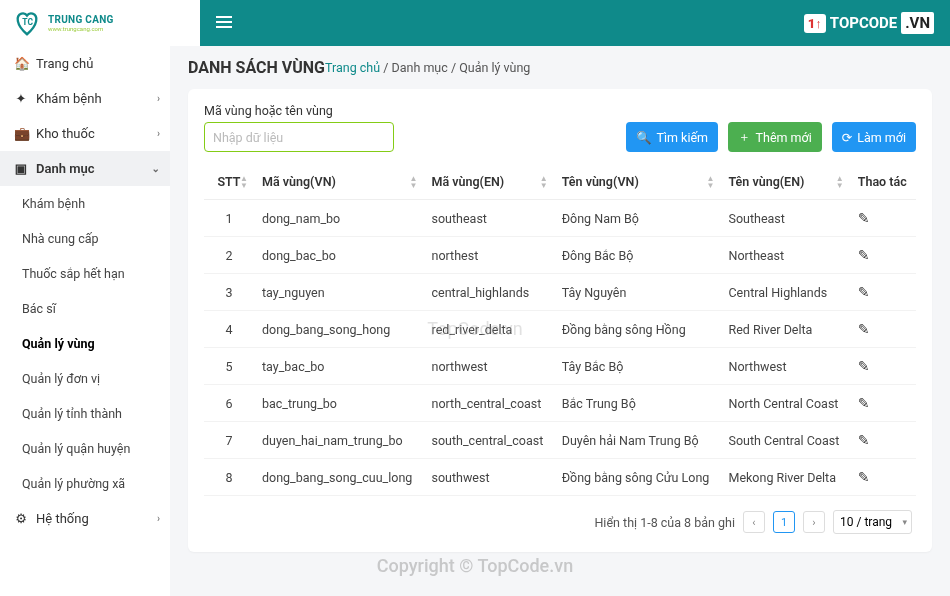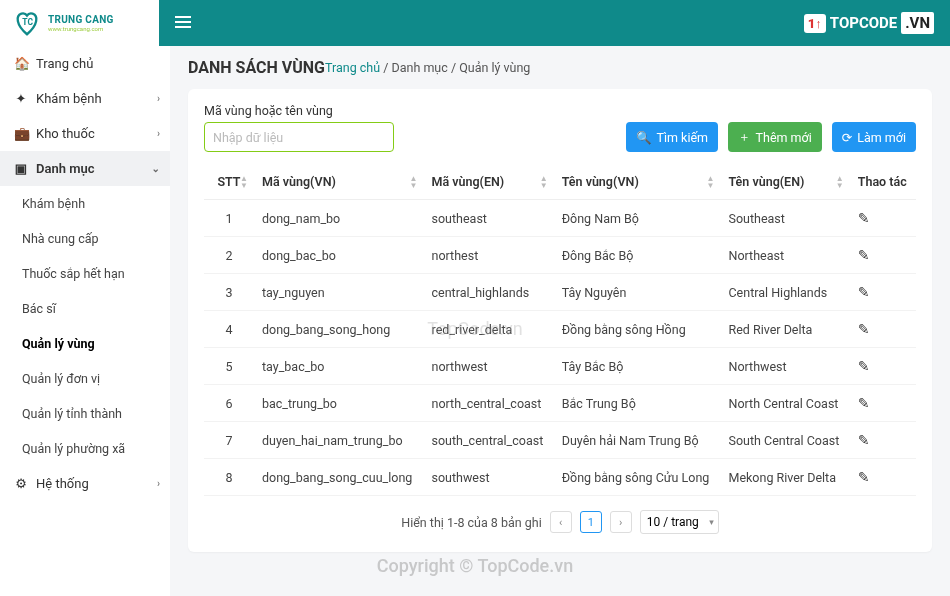--- a/index.html
+++ b/index.html
@@ -1,18 +1,18 @@
 <!DOCTYPE html>
 <html><head>
 <meta charset="utf-8">
 <style>
 * { margin: 0; padding: 0; box-sizing: border-box; font-family: -apple-system, BlinkMacSystemFont, "Segoe UI", Roboto, sans-serif; }
 body { background: #f5f6f8; font-size: 13px; color: #333; }
 .topbar { height: 46px; background: #0f8a8a; display: flex; align-items: center; justify-content: space-between; }
-.logo-area { width: 159px; background: #fff; height: 46px; display: flex; align-items: center; padding-left: 12px; }
+.logo-area { width: 200px; background: #fff; height: 46px; display: flex; align-items: center; padding-left: 12px; }
 .logo-heart { width: 30px; height: 30px; display: inline-block; position: relative; }
 .logo-txt { margin-left: 6px; }
 .logo-title { color: #0f8a8a; font-weight: 700; font-size: 10px; letter-spacing: 0.3px; }
 .logo-sub { color: #9ccc3c; font-size: 6px; }
 .hamburger { margin-left: 16px; cursor: pointer; }
 .topcode { margin-right: 16px; display: flex; align-items: center; gap: 4px; color: #fff; font-weight: 700; font-size: 15px; }
 .topcode .tc-icon { background: #fff; color: #d33; padding: 2px 4px; border-radius: 3px; font-size: 13px; font-weight: 900; }
 .topcode .tc-vn { color: #222; background:#fff; padding:2px 4px; border-radius:2px; }
 .container { display: flex; }
 .sidebar { width: 170px; background: #fff; min-height: 550px; }
@@ -36,21 +36,21 @@
 .btn { height: 30px; padding: 0 10px; border: none; border-radius: 4px; color: #fff; font-size: 12.5px; cursor: pointer; display: inline-flex; align-items: center; gap: 5px; }
 .btn-blue { background: #2196f3; }
 .btn-green { background: #4caf50; }
 .btn-cyan { background: #2196f3; }
 table { width: 100%; border-collapse: collapse; }
 th { text-align: left; font-size: 12.5px; font-weight: 600; padding: 10px 8px; border-bottom: 1px solid #eee; color: #333; position: relative; }
 th .sort { position: absolute; right: 6px; top: 50%; transform: translateY(-50%); font-size: 8px; color: #bbb; line-height: 7px; }
 td { padding: 10px 8px; font-size: 12.5px; border-bottom: 1px solid #f2f2f2; color: #444; }
 .col-stt { width: 50px; text-align: center; }
 .action-edit { cursor: pointer; color: #333; font-size: 14px; }
-.paging { display: flex; justify-content: center; align-items: center; gap: 8px; padding: 14px 4px 4px; font-size: 12.5px; color: #555; }
+.paging { display: flex; justify-content: flex-end; align-items: center; gap: 8px; padding: 14px 4px 4px; font-size: 12.5px; color: #555; }
 .pg-btn { width: 22px; height: 22px; border: 1px solid #ddd; background: #fff; border-radius: 3px; cursor: pointer; font-size: 11px; color: #888; display: inline-flex; align-items: center; justify-content: center; }
 .pg-btn.active { border-color: #2196f3; color: #2196f3; }
 .pg-select { height: 24px; border: 1px solid #ddd; border-radius: 3px; padding: 0 18px 0 6px; font-size: 12px; background: #fff; appearance: none; position: relative; }
 .pg-select-wrap { position: relative; display: inline-block; text-decoration: underline; }
 .pg-select-wrap::after { content: "▾"; position: absolute; right: 5px; top: 50%; transform: translateY(-50%); font-size: 9px; color: #888; pointer-events: none; }
 .watermark { position: fixed; left: 50%; top: 55%; transform: translate(-50%,-50%); color: #aaa; font-size: 18px; opacity: .35; pointer-events: none; }
 .copyright { position: fixed; left: 50%; bottom: 20px; transform: translateX(-50%); color: #999; font-size: 18px; opacity: .5; pointer-events: none; font-weight: 500; }
 </style>
 </head>
 <body>
@@ -102,20 +102,21 @@
         <span class="chev">⌄</span>
       </div>
     <div id="sub-items">
         <div class="nav-item sub">Khám bệnh</div>
         <div class="nav-item sub">Nhà cung cấp</div>
         <div class="nav-item sub">Thuốc sắp hết hạn</div>
         <div class="nav-item sub">Bác sĩ</div>
         <div class="nav-item sub sel">Quản lý vùng</div>
         <div class="nav-item sub">Quản lý đơn vị</div>
         <div class="nav-item sub">Quản lý tỉnh thành</div>
+        <div class="nav-item sub">Quản lý quận huyện</div>
         <div class="nav-item sub">Quản lý phường xã</div>
       </div>
     <div class="nav-item">
         <span class="nav-icon">⚙</span>
         <span>Hệ thống</span>
         <span class="chev">›</span>
       </div>
   </div>
 
   <div class="main">

